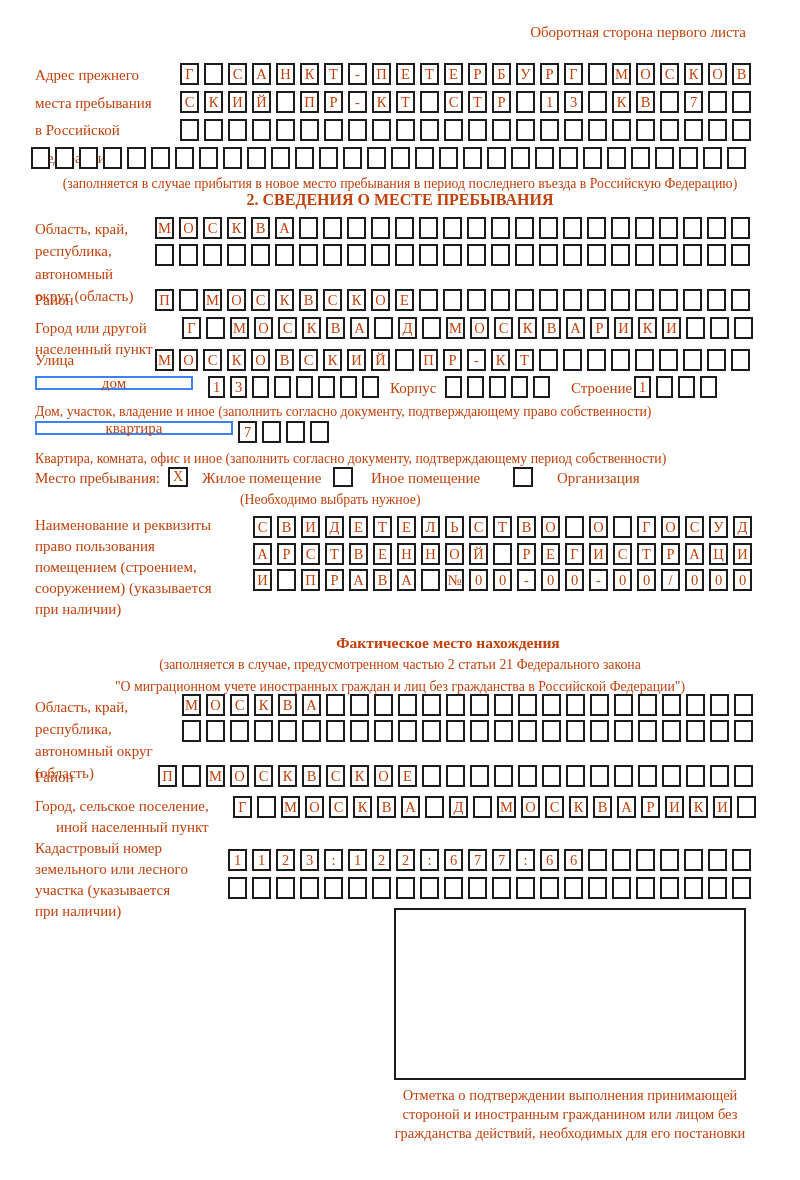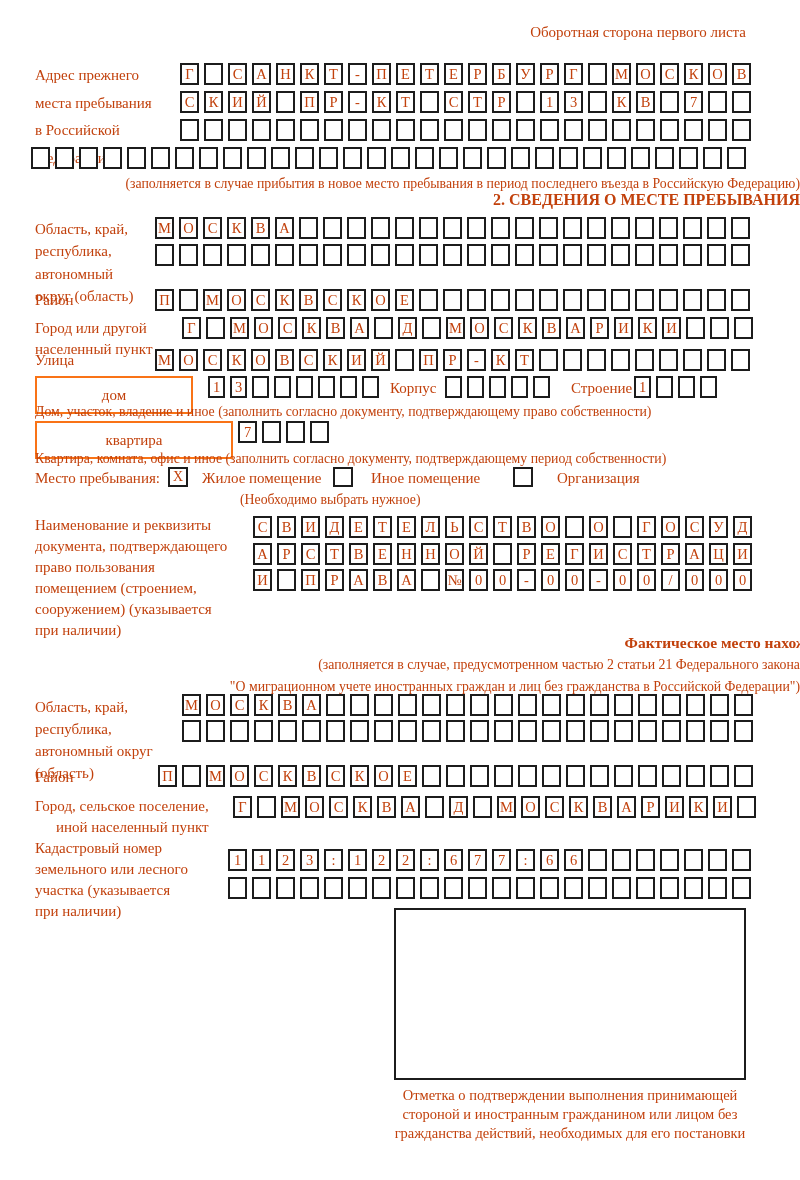--- a/index.html
+++ b/index.html
@@ -5,26 +5,26 @@
   html,body{margin:0;padding:0;background:#fff;}
   .page{position:relative;width:800px;height:1180px;background:#ffffff;
         font-family:"Liberation Serif",serif;color:#c2410c;overflow:hidden;}
   .abs{position:absolute;}
   .lbl{font-size:15px;}
   .boxrow{position:absolute;display:flex;gap:5px;}
   .cell{width:19px;height:22px;border:2px solid #1c1c1c;box-sizing:border-box;
         display:flex;align-items:center;justify-content:center;
         font-size:14.5px;line-height:1;background:#fff;}
   .sm .cell{width:17px;}
-  .widebox{position:absolute;border:2px solid #f97316;box-sizing:border-box;height:38px;
+  .widebox{position:absolute;border:2px solid #3b82f6;box-sizing:border-box;height:14px;
         display:flex;align-items:center;justify-content:center;font-size:15px;background:#fff;}
   .cb{position:absolute;width:20px;height:20px;border:2px solid #1c1c1c;box-sizing:border-box;
         display:flex;align-items:center;justify-content:center;font-size:14px;background:#fff;}
   .caption{font-size:13.8px;}
-  .center{left:0;width:800px;text-align:right;}
+  .center{left:0;width:800px;text-align:center;}
   .bold{font-weight:bold;}
 
   #hdr{left:450px;top:24px;width:296px;text-align:right;font-size:15px;}
 
   #addr-label{left:35px;top:62px;line-height:27.5px;}
   #r-a1{left:180px;top:63px;}  #r-a2{left:180px;top:91px;}
   #r-a3{left:180px;top:119px;} #r-a4{left:31px;top:147px;}
   #note1{top:176px;}
 
   #t2{top:191px;font-size:16px;}
@@ -393,21 +393,20 @@
   <div id="cb1" class="cb">X</div>
   <div id="opt1" class="abs lbl">Жилое помещение</div>
   <div id="cb2" class="cb"></div>
   <div id="opt2" class="abs lbl">Иное помещение</div>
   <div id="cb3" class="cb"></div>
   <div id="opt3" class="abs lbl">Организация</div>
   <div id="mesto-note" class="abs caption">(Необходимо выбрать нужное)</div>
 
   <div id="doc-label" class="abs lbl">
       <div>Наименование и реквизиты</div>
-      <div>документа, подтверждающего</div>
       <div>право пользования</div>
       <div>помещением (строением,</div>
       <div>сооружением) (указывается</div>
       <div>при наличии)</div>
     </div>
   <div id="r-d1" class="boxrow">
       <span class="cell">С</span>
       <span class="cell">В</span>
       <span class="cell">И</span>
       <span class="cell">Д</span>

